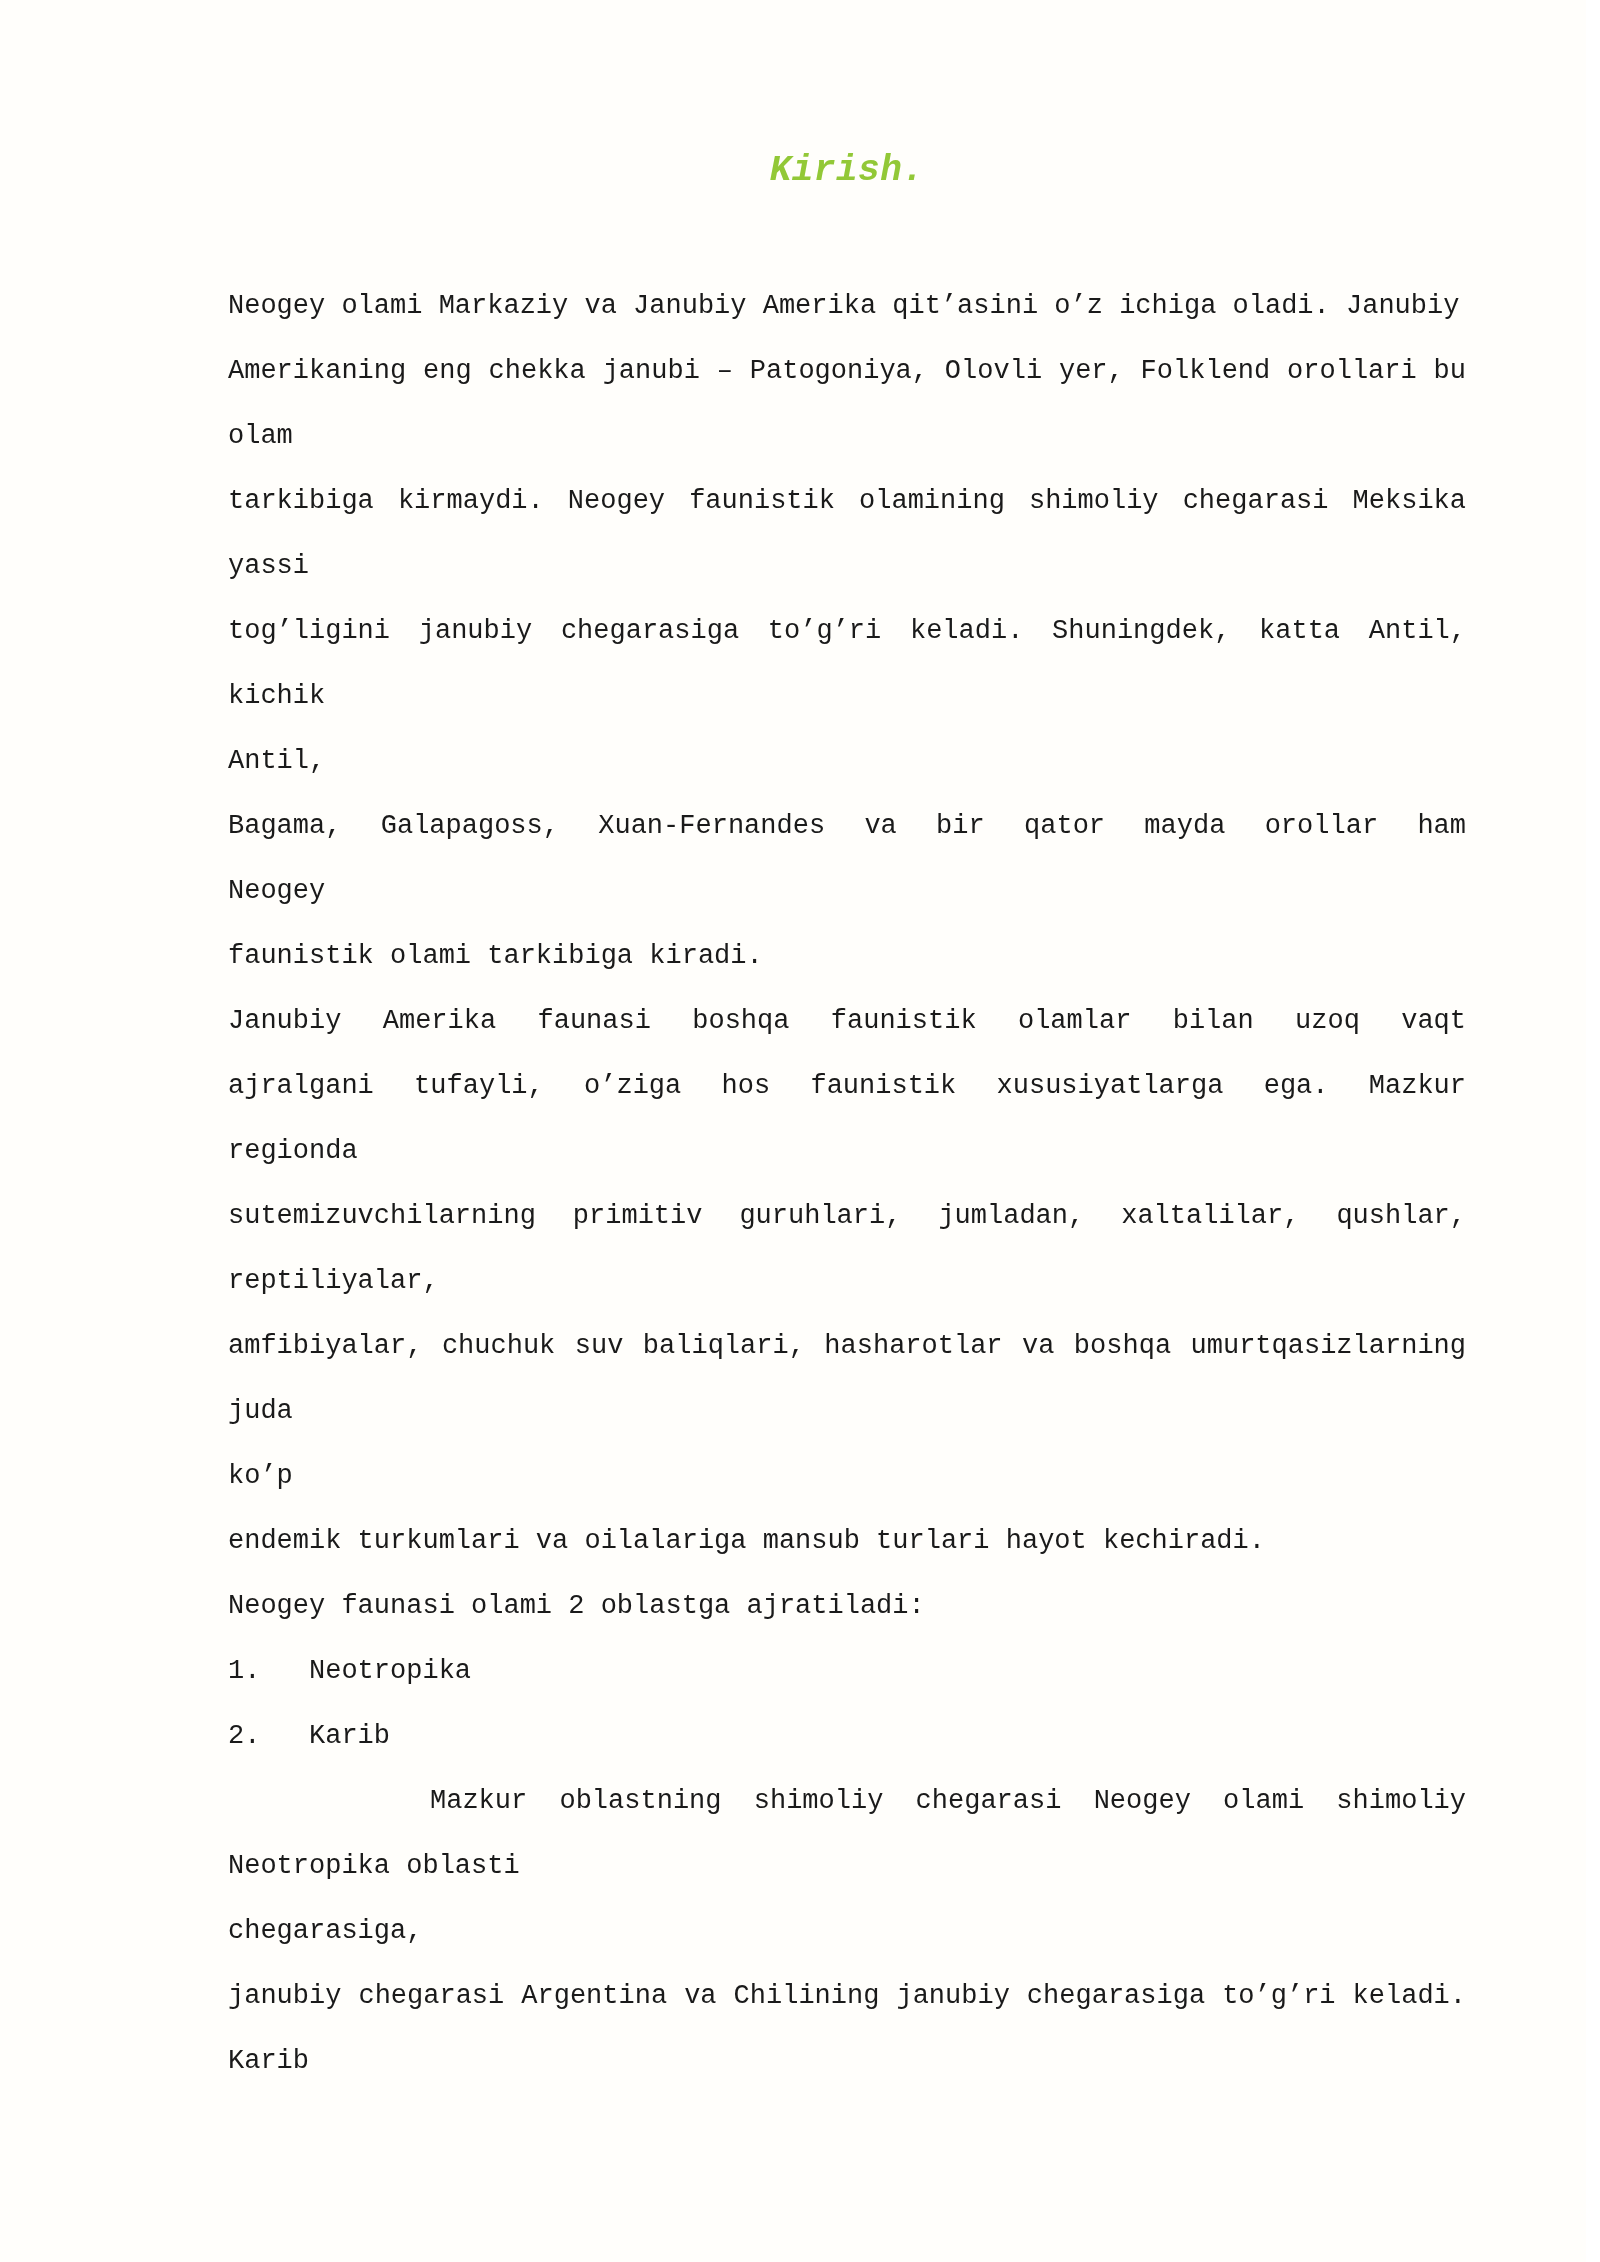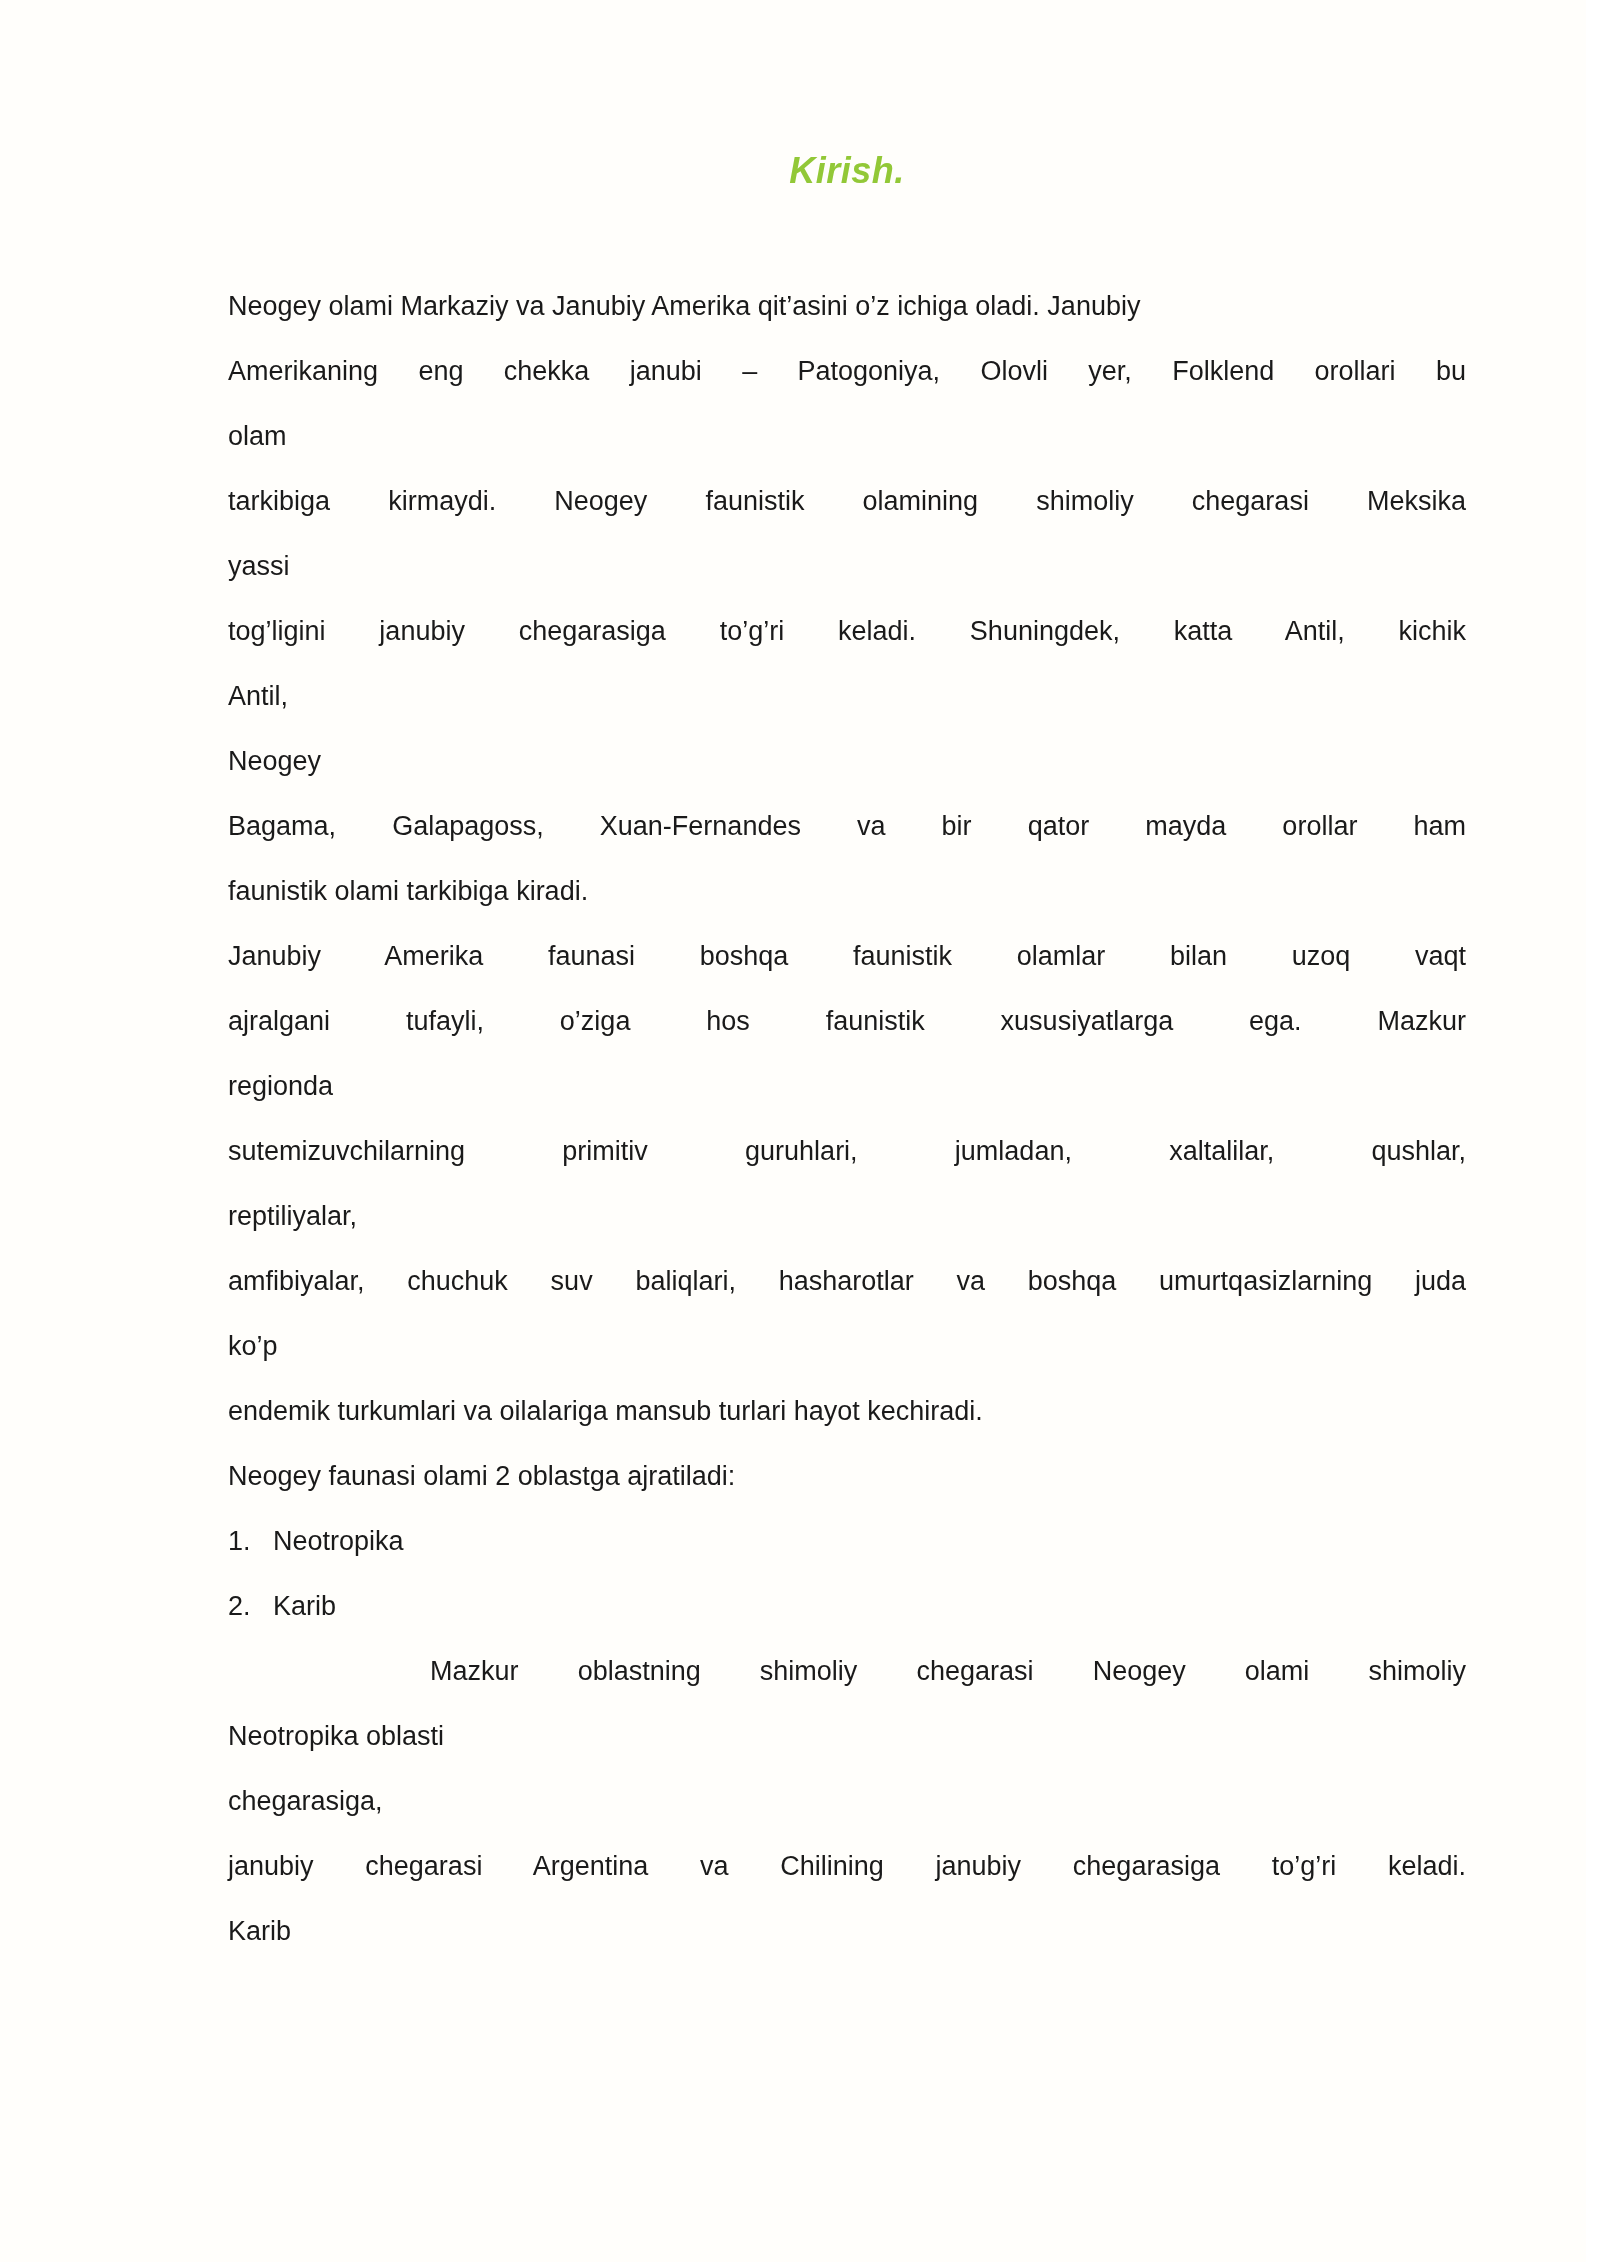--- a/index.html
+++ b/index.html
@@ -6,21 +6,21 @@
     margin: 0;
     padding: 0;
     background: #ffffff;
   }
   .page {
     position: relative;
     width: 1586px;
     height: 2262px;
     background: #fffefb;
     overflow: hidden;
-    font-family: Liberation Sans, sans-serif;
+    font-family: Liberation Mono, monospace;
   }
   .content {
     padding: 148px 120px 0 228px; 
   }
   .title {
     margin: 0;
     font-size: 36px;
     line-height: 46px;
     font-weight: bold;
     font-style: italic;
@@ -52,22 +52,22 @@
   <div class="content">
     <h1 class="title" style="color: rgb(146, 200, 55);">Kirish.</h1>
     <div class="body-text">
         <div class="line">Neogey olami Markaziy va Janubiy Amerika qit’asini o’z ichiga oladi. Janubiy</div>
         <div class="line j">Amerikaning eng chekka janubi – Patogoniya, Olovli yer, Folklend orollari bu</div>
         <div class="line">olam</div>
         <div class="line j">tarkibiga kirmaydi. Neogey faunistik olamining shimoliy chegarasi Meksika</div>
         <div class="line">yassi</div>
         <div class="line j">tog’ligini janubiy chegarasiga to’g’ri keladi. Shuningdek, katta Antil, kichik</div>
         <div class="line">Antil,</div>
+        <div class="line j">Bagama, Galapagoss, Xuan-Fernandes va bir qator mayda orollar ham</div>
         <div class="line">Neogey</div>
-        <div class="line j">Bagama, Galapagoss, Xuan-Fernandes va bir qator mayda orollar ham</div>
         <div class="line">faunistik olami tarkibiga kiradi.</div>
         <div class="line j">Janubiy Amerika faunasi boshqa faunistik olamlar bilan uzoq vaqt</div>
         <div class="line j">ajralgani tufayli, o’ziga hos faunistik xususiyatlarga ega. Mazkur</div>
         <div class="line">regionda</div>
         <div class="line j">sutemizuvchilarning primitiv guruhlari, jumladan, xaltalilar, qushlar,</div>
         <div class="line">reptiliyalar,</div>
         <div class="line j">amfibiyalar, chuchuk suv baliqlari, hasharotlar va boshqa umurtqasizlarning juda</div>
         <div class="line">ko’p</div>
         <div class="line">endemik turkumlari va oilalariga mansub turlari hayot kechiradi.</div>
         <div class="line">Neogey faunasi olami 2 oblastga ajratiladi:</div>

